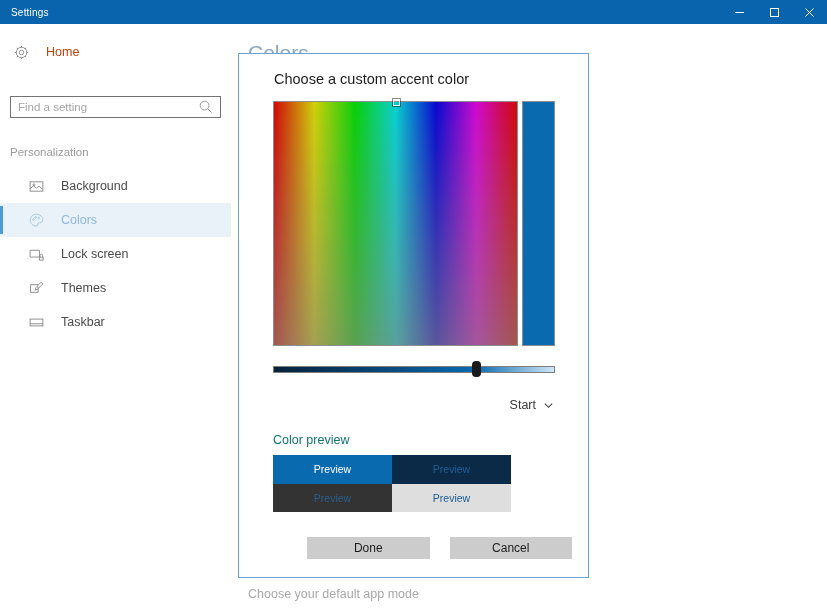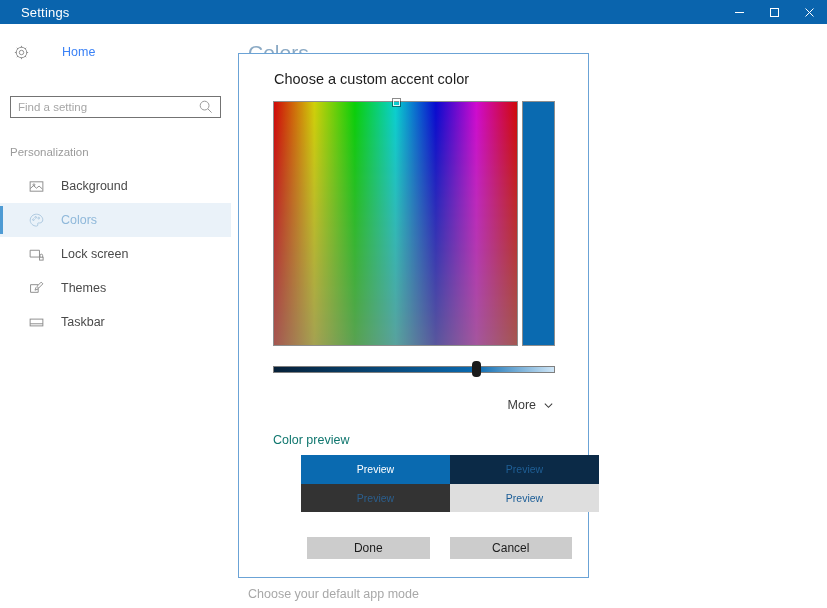--- a/index.html
+++ b/index.html
@@ -12,39 +12,39 @@
     position: relative;
     color: #000;
   }
 
   
   .titlebar {
     position:absolute; left:0; top:0; width:827px; height:24px;
     background:#0a64ad; display:flex; align-items:center;
   }
   .titlebar .title {
-    color:#ffffff; font-size:13px; margin-left:21px; letter-spacing:.2px;
+    color:#ffffff; font-size:10px; margin-left:11px; letter-spacing:.2px;
   }
   .win-controls { position:absolute; right:0; top:0; height:24px; display:flex; }
   .win-btn {
     width:35px; height:24px; display:flex; align-items:center; justify-content:center;
     color:#ffffff;
   }
   .win-btn svg { display:block; }
 
   
   .sidebar {
     position:absolute; left:0; top:24px; width:231px; height:584px;
     background:#ffffff;
   }
   .home-row {
     position:absolute; left:0; top:13px; width:231px; height:30px;
     display:flex; align-items:center; padding-left:13px;
   }
-  .home-row .label { font-size:12.5px; color:#3b82f6; margin-left:32px;text-align:right; }
+  .home-row .label { font-size:12.5px; color:#c2410c; margin-left:16px;text-align:right; }
   .ico { width:17px; height:17px; display:block; color:#8a8a8a; flex:0 0 auto; }
   .ico svg { display:block; }
 
   .searchbox {
     position:absolute; left:10px; top:72px; width:211px; height:22px;
     border:1px solid #737373; background:#ffffff;
     display:flex; align-items:center;
   }
   .searchbox input {
     border:0; outline:0; background:transparent; flex:1;
@@ -143,22 +143,22 @@
     display:flex; align-items:center; gap:7px;
   }
   .more-link .chev { width:11px; height:11px; color:#3b3b3b; }
 
   
   .preview-label {
     position:absolute; left:34px; top:379px;
     font-size:12.5px; color:#0f766e;
   }
   .preview-grid {
-    position:absolute; left:34px; top:401px; width:298px; height:57px;
-    display:grid; grid-template-columns:1fr 1fr; grid-template-rows:1fr 1fr;margin-left:28px;
+    position:absolute; left:34px; top:401px; width:238px; height:57px;
+    display:grid; grid-template-columns:1fr 1fr; grid-template-rows:1fr 1fr;
   }
   .pv {
     display:flex; align-items:center; justify-content:center;
     font-size:10.5px;
   }
 
   
   .dlg-buttons {
     position:absolute; left:20px; top:483px; width:313px; height:22px;
     display:flex; gap:20px;padding-left:48px;
@@ -299,21 +299,21 @@
   </div>
 
   <div class="swatch-current" style="background: rgb(10, 106, 176);"></div>
 
   <div class="slider">
     <div class="slider-track" style="background: linear-gradient(to right, rgb(6, 32, 56) 0%, rgb(10, 106, 176) 72%, rgb(207, 230, 247) 100%);"></div>
     <div class="slider-thumb" style="left: 198.54px;"></div>
   </div>
 
   <div class="more-link">
-    <span>More</span>
+    <span>Start</span>
     <span class="chev">
       <svg width="11" height="11" viewBox="0 0 12 12" fill="none" stroke="currentColor" stroke-width="1.1">
         <path d="M2 4l4 4 4-4"></path>
       </svg>
     </span>
   </div>
 
   <div class="preview-label">Color preview</div>
   <div class="preview-grid">
     <div class="pv" style="background: rgb(10, 106, 176); color: rgb(255, 255, 255);">

